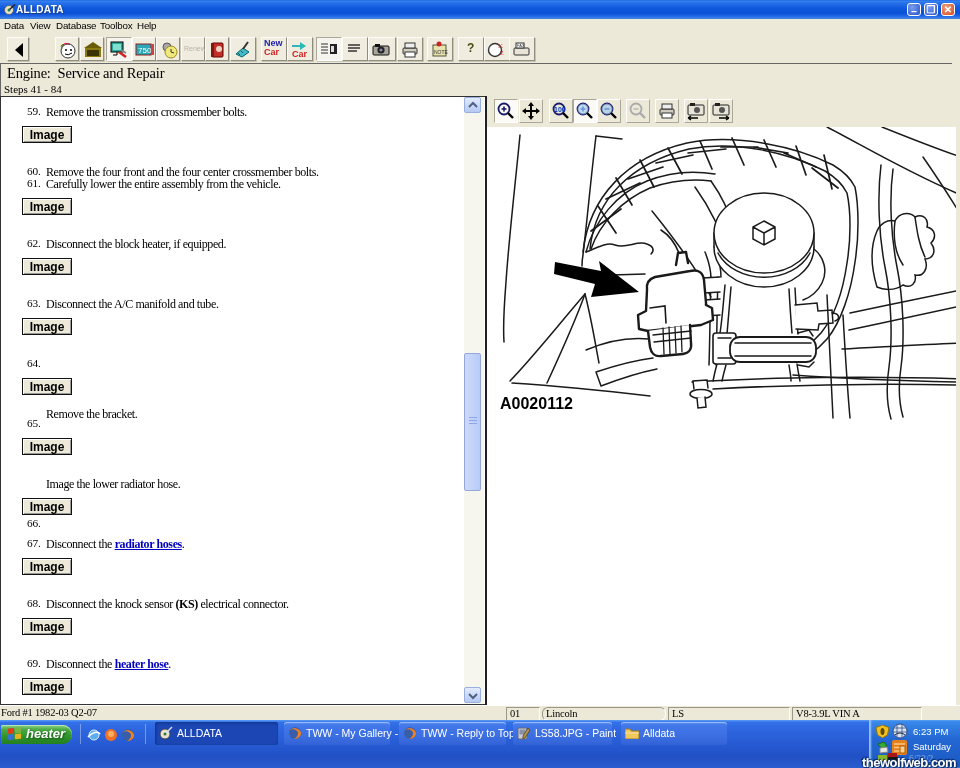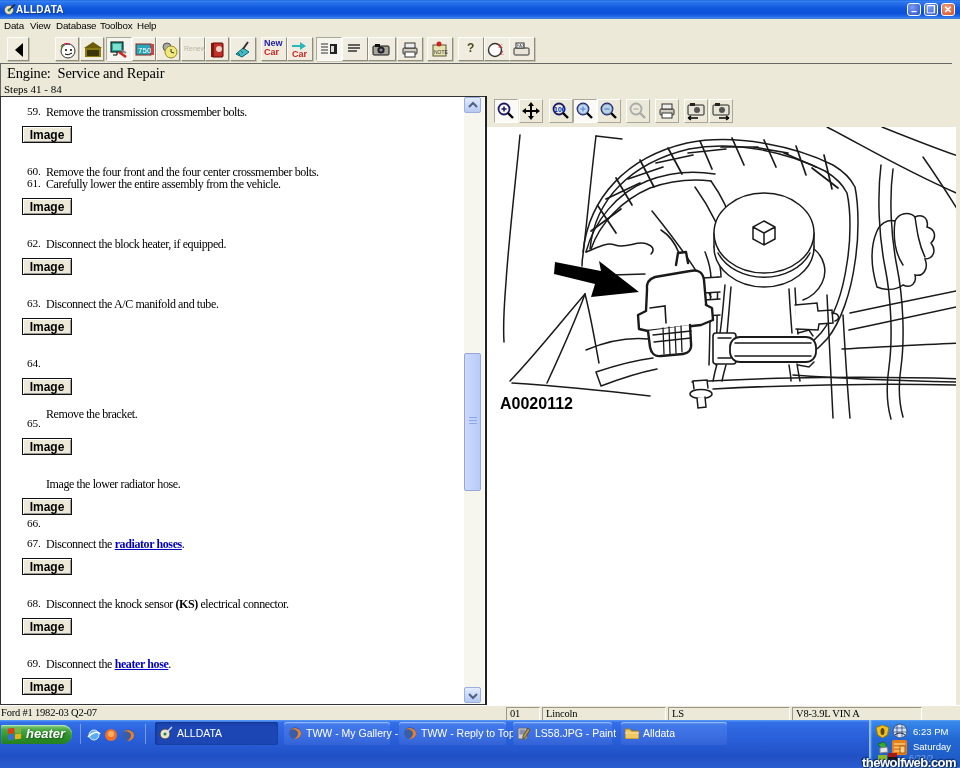--- a/index.html
+++ b/index.html
@@ -436,21 +436,21 @@
       <ellipse cx="214" cy="267" rx="11" ry="4.5" fill="#fff" stroke-width="1.5"></ellipse>
       <path d="M210 271 L211 281 L219 280 L218 270" fill="#fff" stroke-width="1.5"></path>
 
       <text x="13" y="282" font-family="Liberation Sans" font-size="16" font-weight="bold" fill="#000" stroke="none">A0020112</text>
     </svg>
   </div>
 
   <div class="abs" id="statusbar">
     <span class="abs" style="left:1px;top:1px;">Ford #1 1982-03 Q2-07</span>
     <span class="abs sfield" style="left:506px;width:34px;">01</span>
-    <span class="abs sfield" style="left:542px;width:124px;">Lincoln</span>
+    <span class="abs sfield" style="left:542px;width:124px;border-radius:6px;">Lincoln</span>
     <span class="abs sfield" style="left:668px;width:122px;">LS</span>
     <span class="abs sfield" style="left:792px;width:130px;">V8-3.9L VIN A</span>
   </div>
 
   <div class="abs" id="taskbar">
     <div class="abs" id="startbtn">
       <svg style="position:absolute;left:6px;top:2px;" width="15" height="15" viewBox="0 0 17 17">
         <rect x="1" y="2" width="7" height="6" rx="1" fill="#e03a1e" transform="skewY(-6)"></rect>
         <rect x="9" y="2" width="7" height="6" rx="1" fill="#7ab344" transform="skewY(-6)"></rect>
         <rect x="1" y="9" width="7" height="6" rx="1" fill="#3a6fd8" transform="skewY(-6)"></rect>

